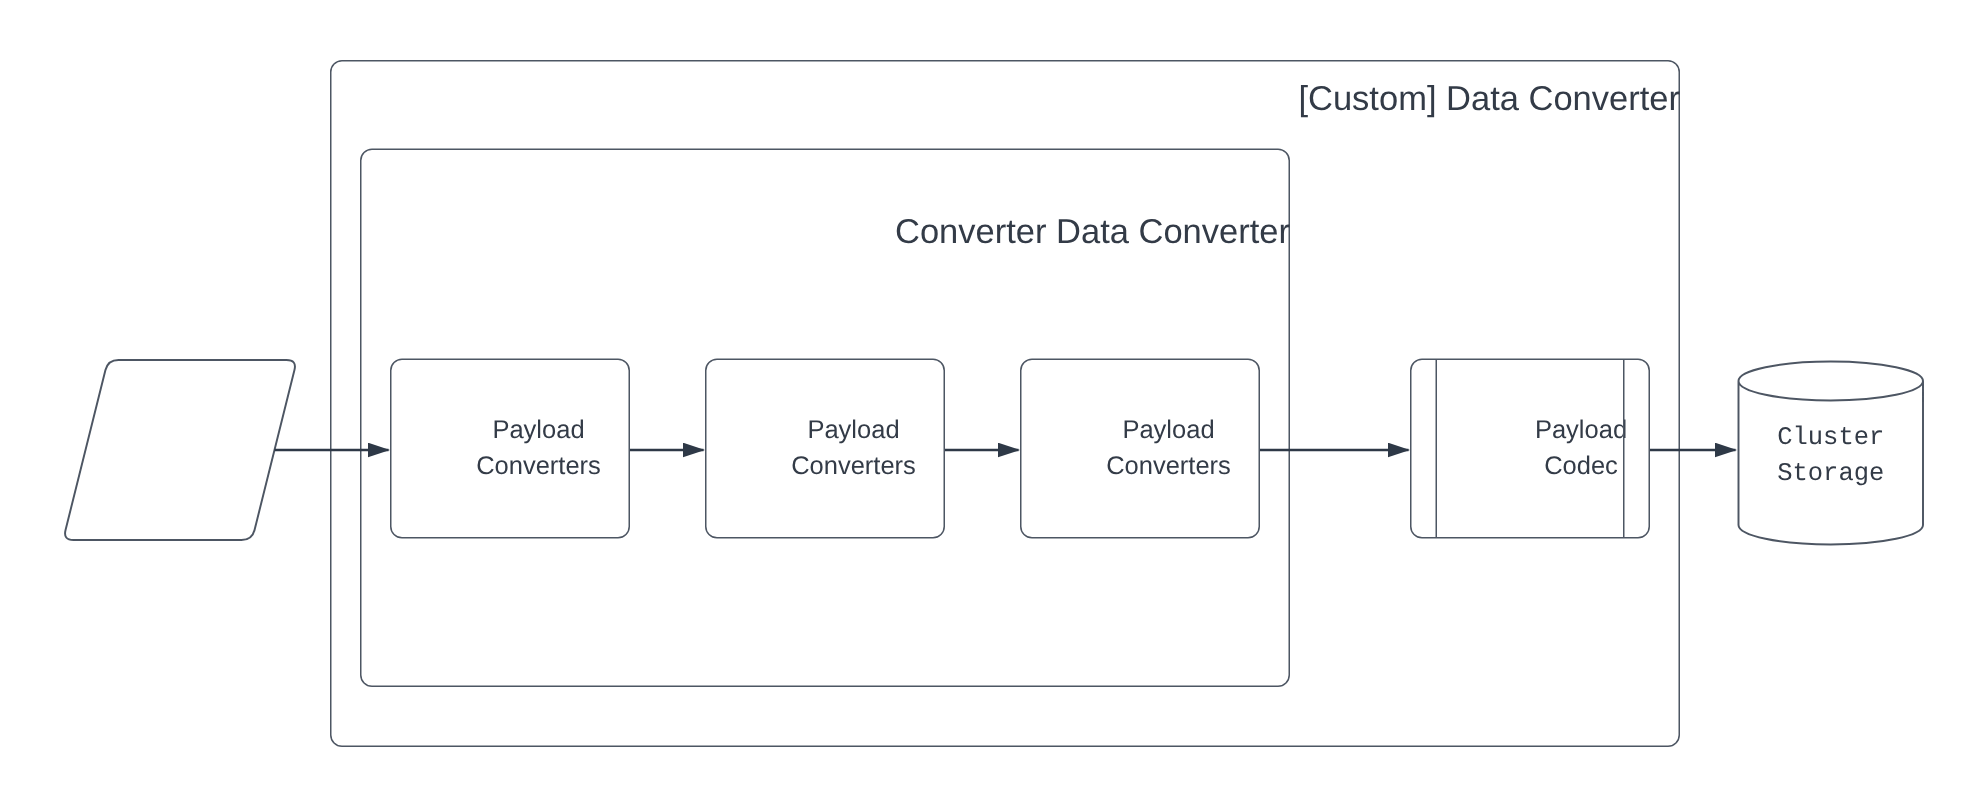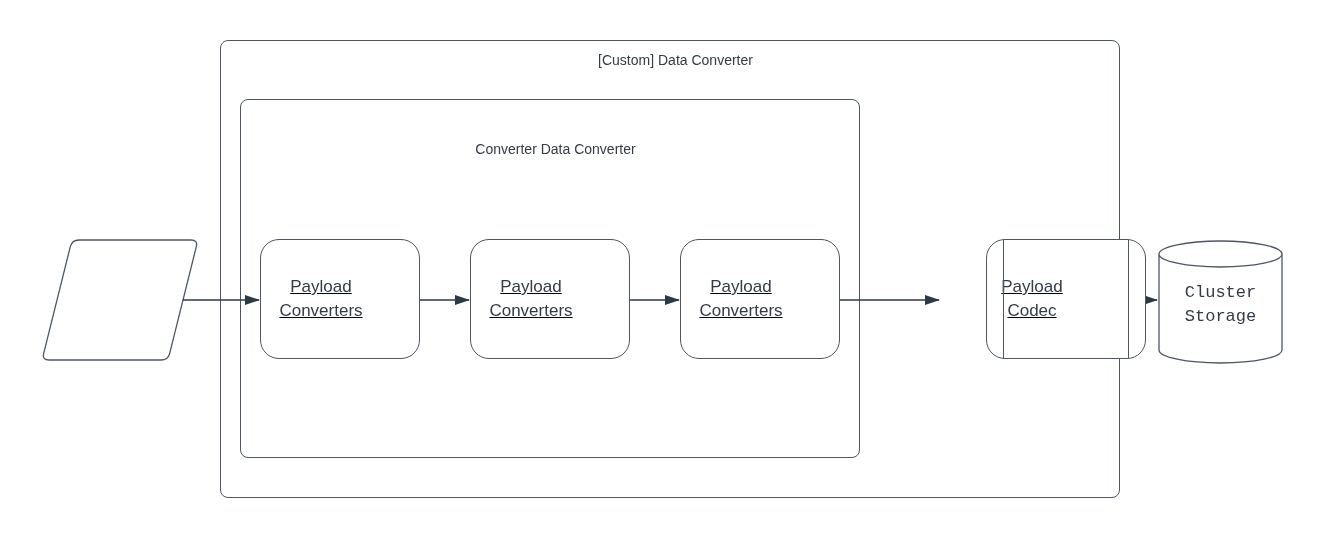--- a/index.html
+++ b/index.html
@@ -43,43 +43,42 @@
     position: absolute;
     border: 1px solid var(--stroke);
     border-radius: 8px;
     background: transparent;
   }
   #outer-container { left: 220px; top: 40px; width: 900px; height: 458px; }
   #inner-container { left: 240px; top: 99px; width: 620px; height: 359px; }
 
   .container-title {
     position: absolute;
-    text-align: center;
-    font-size: 14px;
+    text-align: right;
+    font-size: 23px;
     color: var(--text);
     white-space: nowrap;
     padding-left: 11px;
   }
   #outer-title { left: 220px; top: 52px; width: 900px; }
   #inner-title { left: 240px; top: 141px; width: 620px; }
 
   .node-box {
     position: absolute;
     border: 1px solid var(--stroke);
-    border-radius: 19px;
+    border-radius: 8px;
     background: var(--background);
     display: flex;
     align-items: center;
-    justify-content: flex-start;
-    text-decoration: underline;
+    justify-content: flex-end;
   }
   #converter-1 { left: 260px; top: 239px; width: 160px; height: 120px; }
   #converter-2 { left: 470px; top: 239px; width: 160px; height: 120px; }
   #converter-3 { left: 680px; top: 239px; width: 160px; height: 120px; }
-  #codec       { left: 940px; top: 239px; width: 160px; height: 120px; margin-left: 46px; }
+  #codec       { left: 940px; top: 239px; width: 160px; height: 120px; }
 
   .codec-bar {
     position: absolute;
     top: 0; bottom: 0;
     width: 0;
     border-left: 1px solid var(--stroke);
   }
   .codec-bar.left  { left: 16px; }
   .codec-bar.right { right: 16px; }
 

